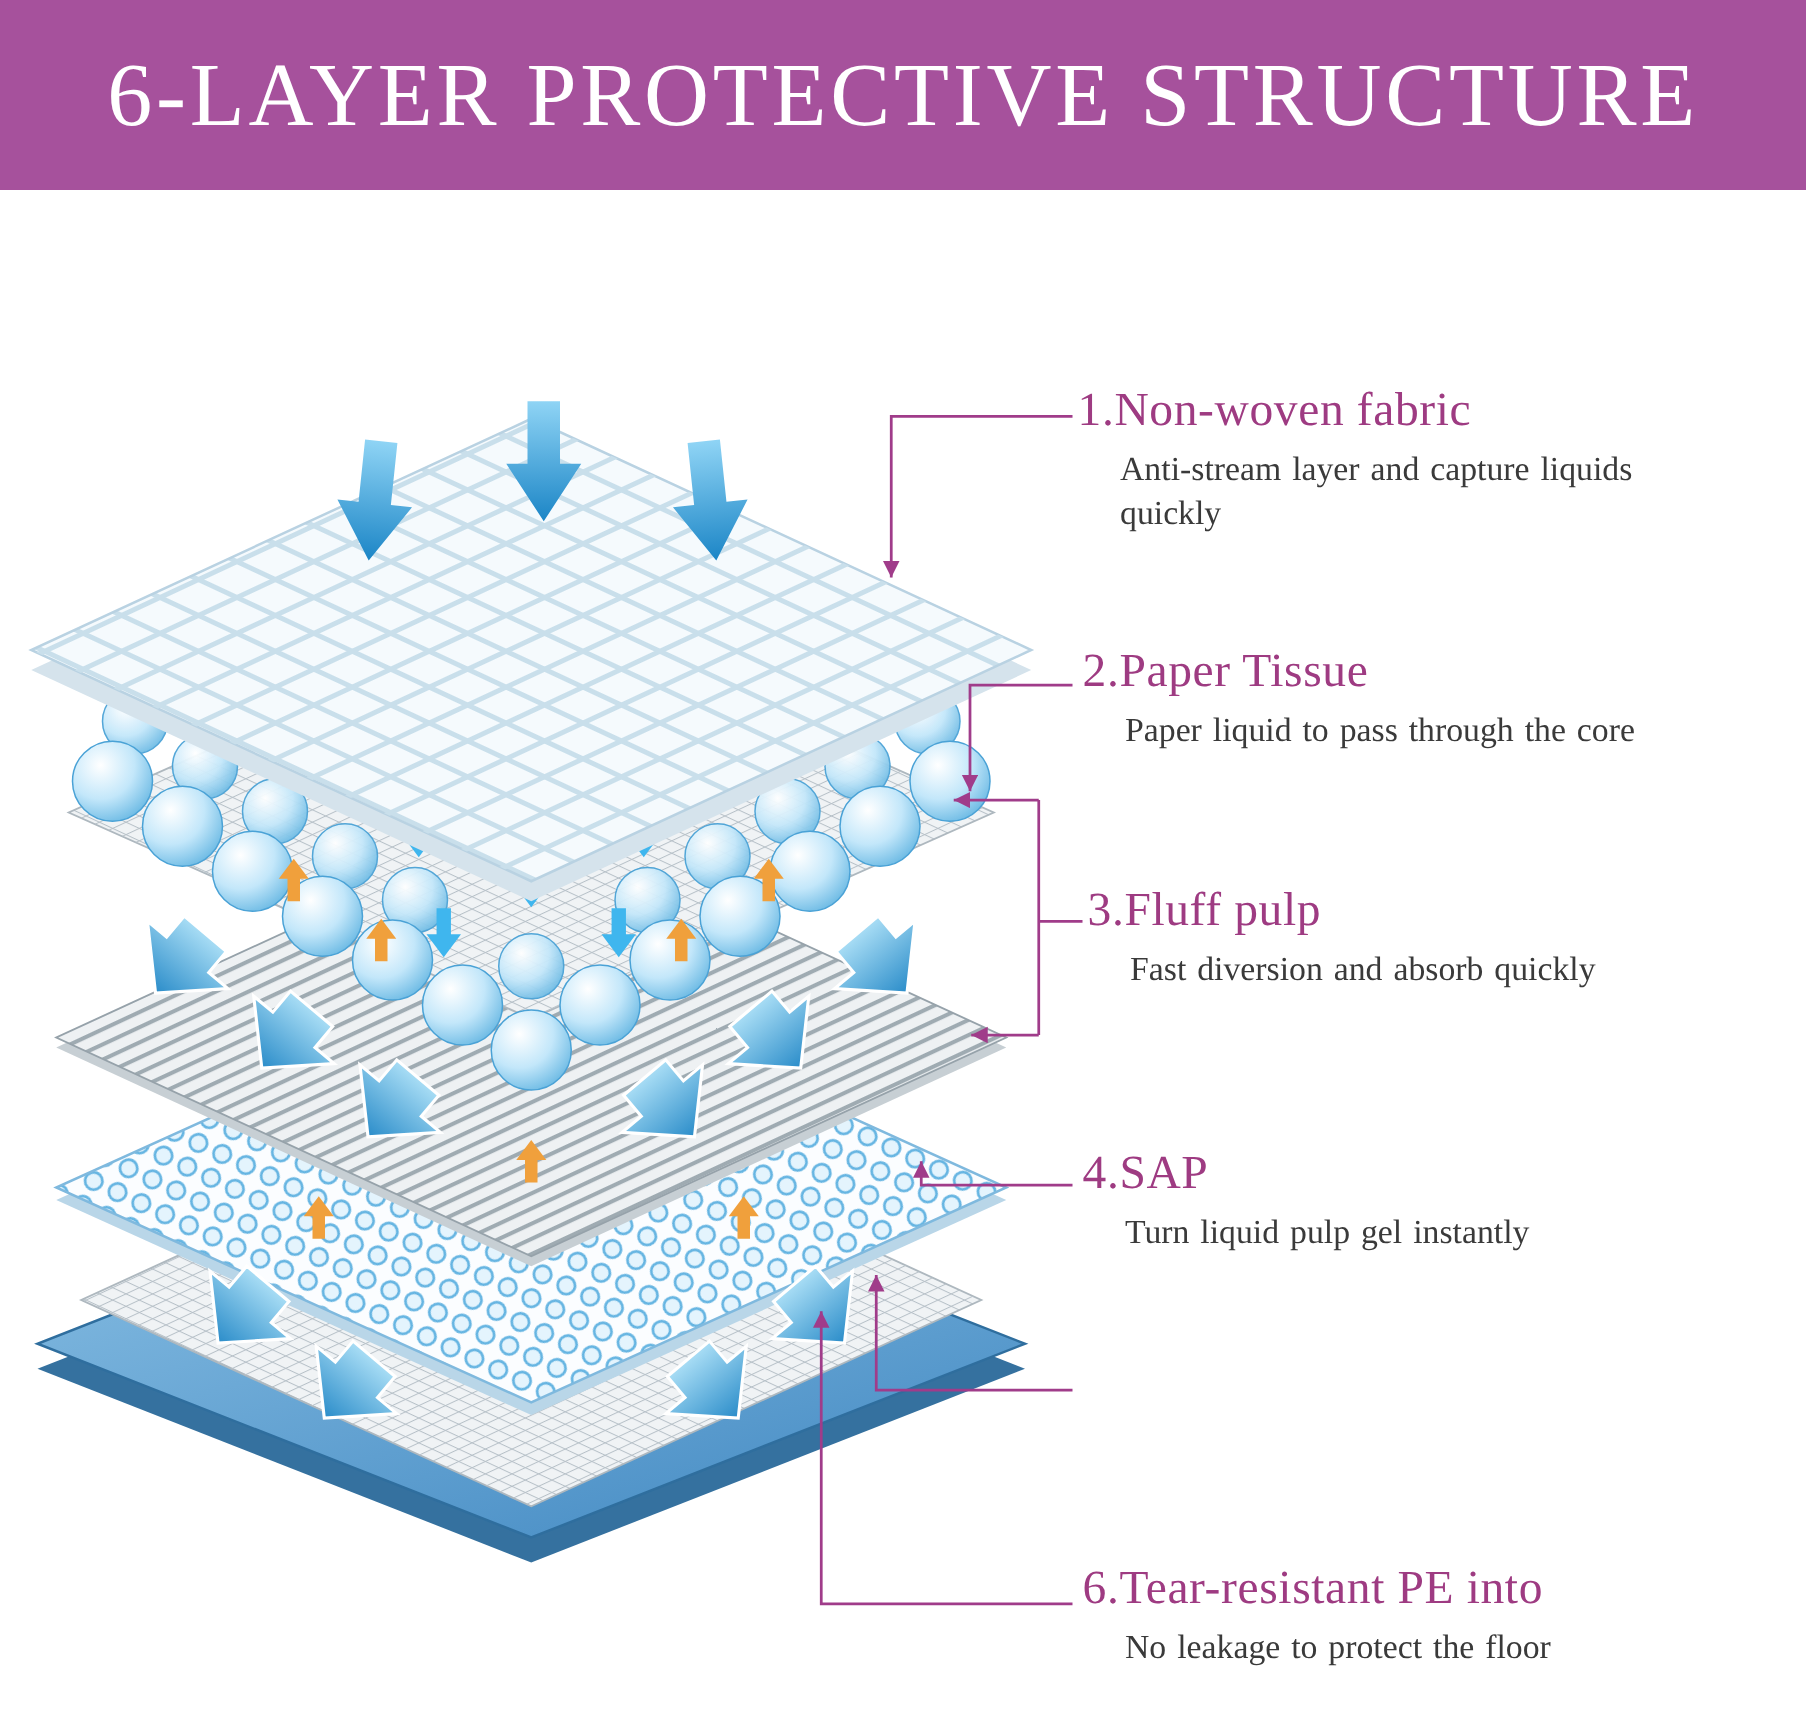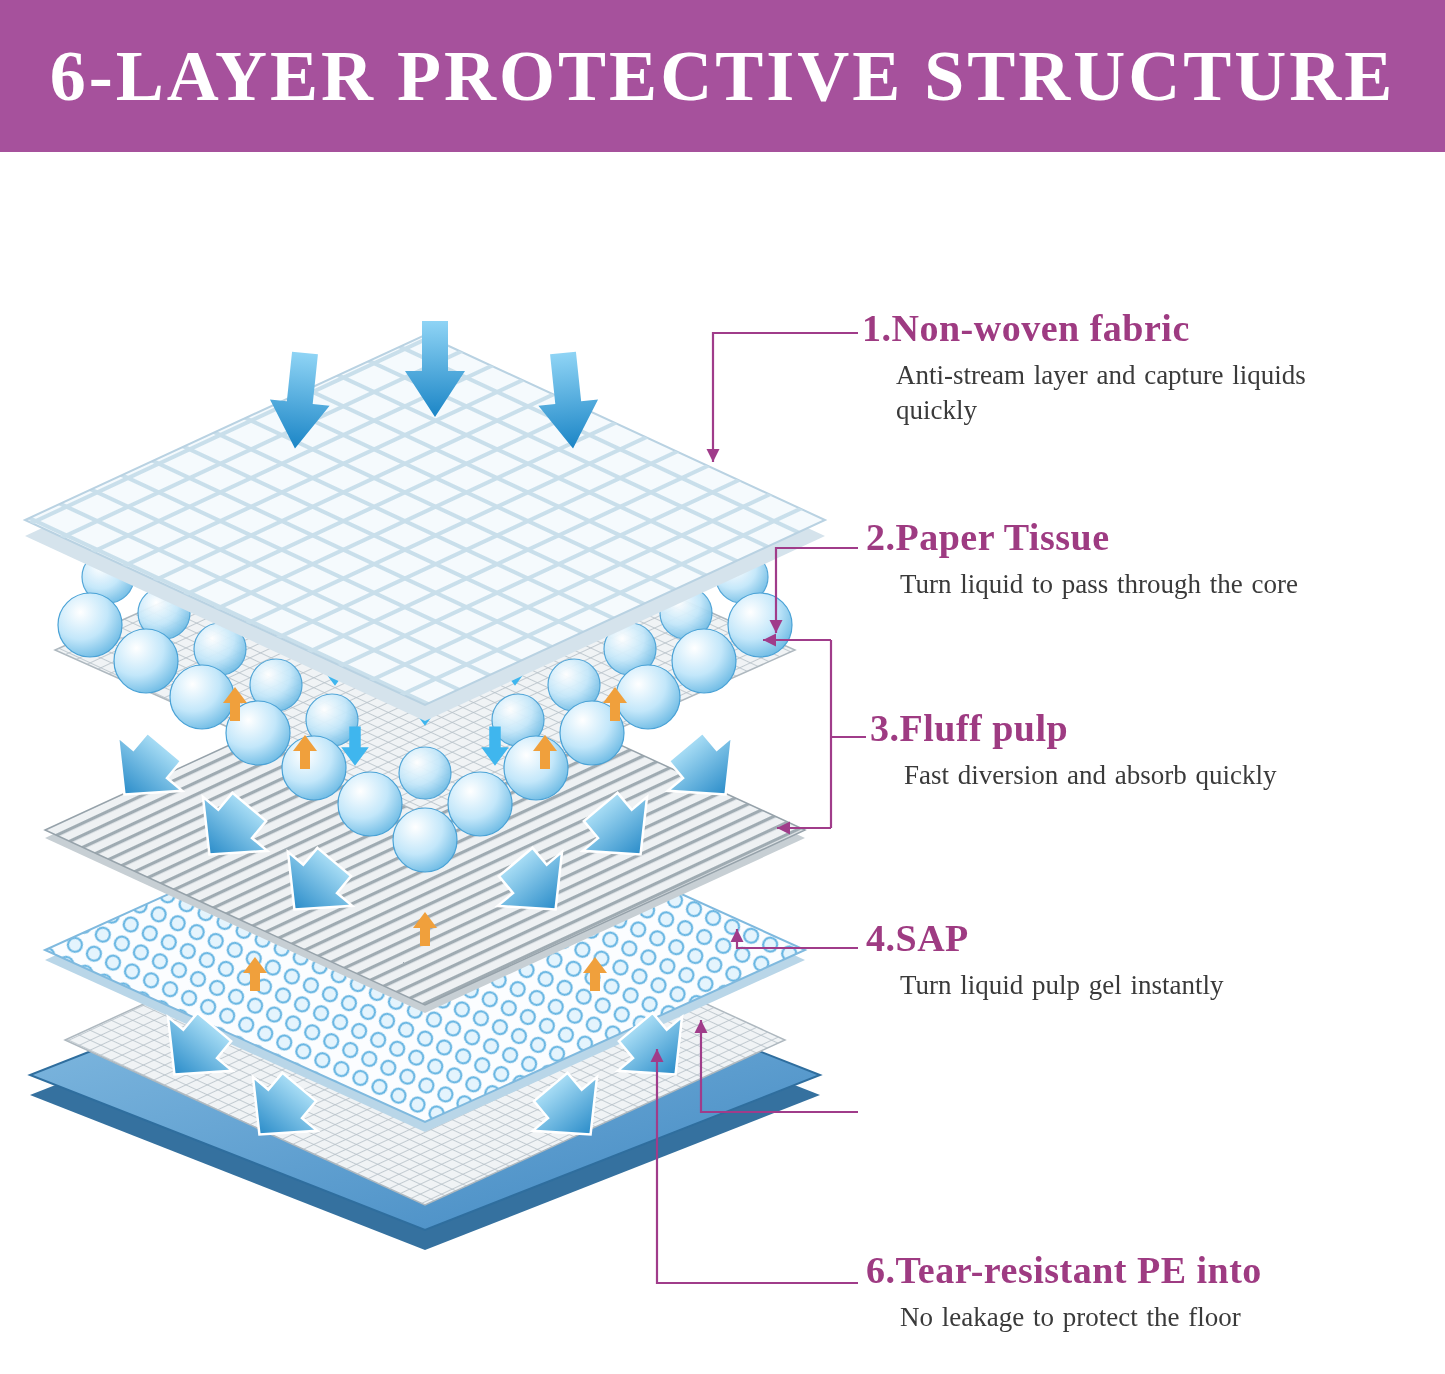--- a/index.html
+++ b/index.html
@@ -1,30 +1,30 @@
 <!DOCTYPE html>
 <html style="--banner_bg: #a6519c; --banner_text: #ffffff; --heading: #9e3b82; --body_text: #3a3a3a; --connector: #a03c8a; --arrow_blue_light: #8fd4f5; --arrow_blue_dark: #1b85c6; --cyan_arrow: #3fb6ee; --orange_arrow: #f0a03c; --pe_film_light: #8ec3e6; --pe_film_dark: #4a8fc6; --bubble_edge: #55aede;"><head>
 <meta charset="utf-8">
 <style>
   html,body{margin:0;padding:0;background:#fff;}
   .page{position:relative;width:1445px;height:1374px;background:#fff;overflow:hidden;
         font-family:"Liberation Serif","DejaVu Serif",serif;}
 
   .banner{position:absolute;left:0;top:0;width:1445px;height:152px;
           background:var(--banner_bg,#a6519c);display:flex;align-items:center;justify-content:center;}
-  .banner h1{margin:0;color:var(--banner_text,#ffffff);font-size:72px;font-weight:700;letter-spacing:3px;white-space:nowrap;}
+  .banner h1{margin:0;color:var(--banner_text,#ffffff);font-size:72px;font-weight:400;letter-spacing:3px;white-space:nowrap;}
 
   .diagram{position:absolute;left:5px;top:275px;width:850px;height:1000px;}
   .layers-svg{display:block;width:850px;height:1000px;}
 
   .connectors{position:absolute;left:0;top:0;width:1445px;height:1374px;pointer-events:none;}
   .conn{fill:none;stroke:var(--connector,#a03c8a);stroke-width:2.2px;}
 
   .ann{position:absolute;width:540px;}
-  .ann-title{margin:0;font-size:38px;font-weight:700;color:var(--heading,#9e3b82);letter-spacing:0.5px;white-space:nowrap;}
+  .ann-title{margin:0;font-size:38px;font-weight:400;color:var(--heading,#9e3b82);letter-spacing:0.5px;white-space:nowrap;}
   .ann-desc{margin:8px 4px 0 0;padding-left:34px;font-size:27px;line-height:1.28;
             color:var(--body_text,#3a3a3a);max-width:410px;word-spacing:2px;}
   .ann1{top:306px;left:862px}
   .ann2{top:515px;left:866px}
   .ann3{top:706px;left:870px}
   .ann4{top:916px;left:866px}
   .ann5{top:1082px;left:862px}
   .ann6{top:1248px;left:866px}
 
   .chev{fill:url(#chevG);stroke:#ffffff;stroke-width:2.5px;}
@@ -217,21 +217,21 @@
     <path class="conn" d="M 858 1283 L 657 1283 L 657 1049" marker-end="url(#ah)"></path>
   </svg>
 
   <div class="ann ann1">
     <h2 class="ann-title"><span>1.</span><span>Non-woven fabric</span></h2>
     <p class="ann-desc">Anti-stream layer and capture liquids quickly</p>
   </div>
 
   <div class="ann ann2">
     <h2 class="ann-title"><span>2.</span><span>Paper Tissue</span></h2>
-    <p class="ann-desc">Turn liquid to pass through the core</p>
+    <p class="ann-desc">Paper liquid to pass through the core</p>
   </div>
 
   <div class="ann ann3">
     <h2 class="ann-title"><span>3.</span><span>Fluff pulp</span></h2>
     <p class="ann-desc">Fast diversion and absorb quickly</p>
   </div>
 
   <div class="ann ann4">
     <h2 class="ann-title"><span>4.</span><span>SAP</span></h2>
     <p class="ann-desc">Turn liquid pulp gel instantly</p>

